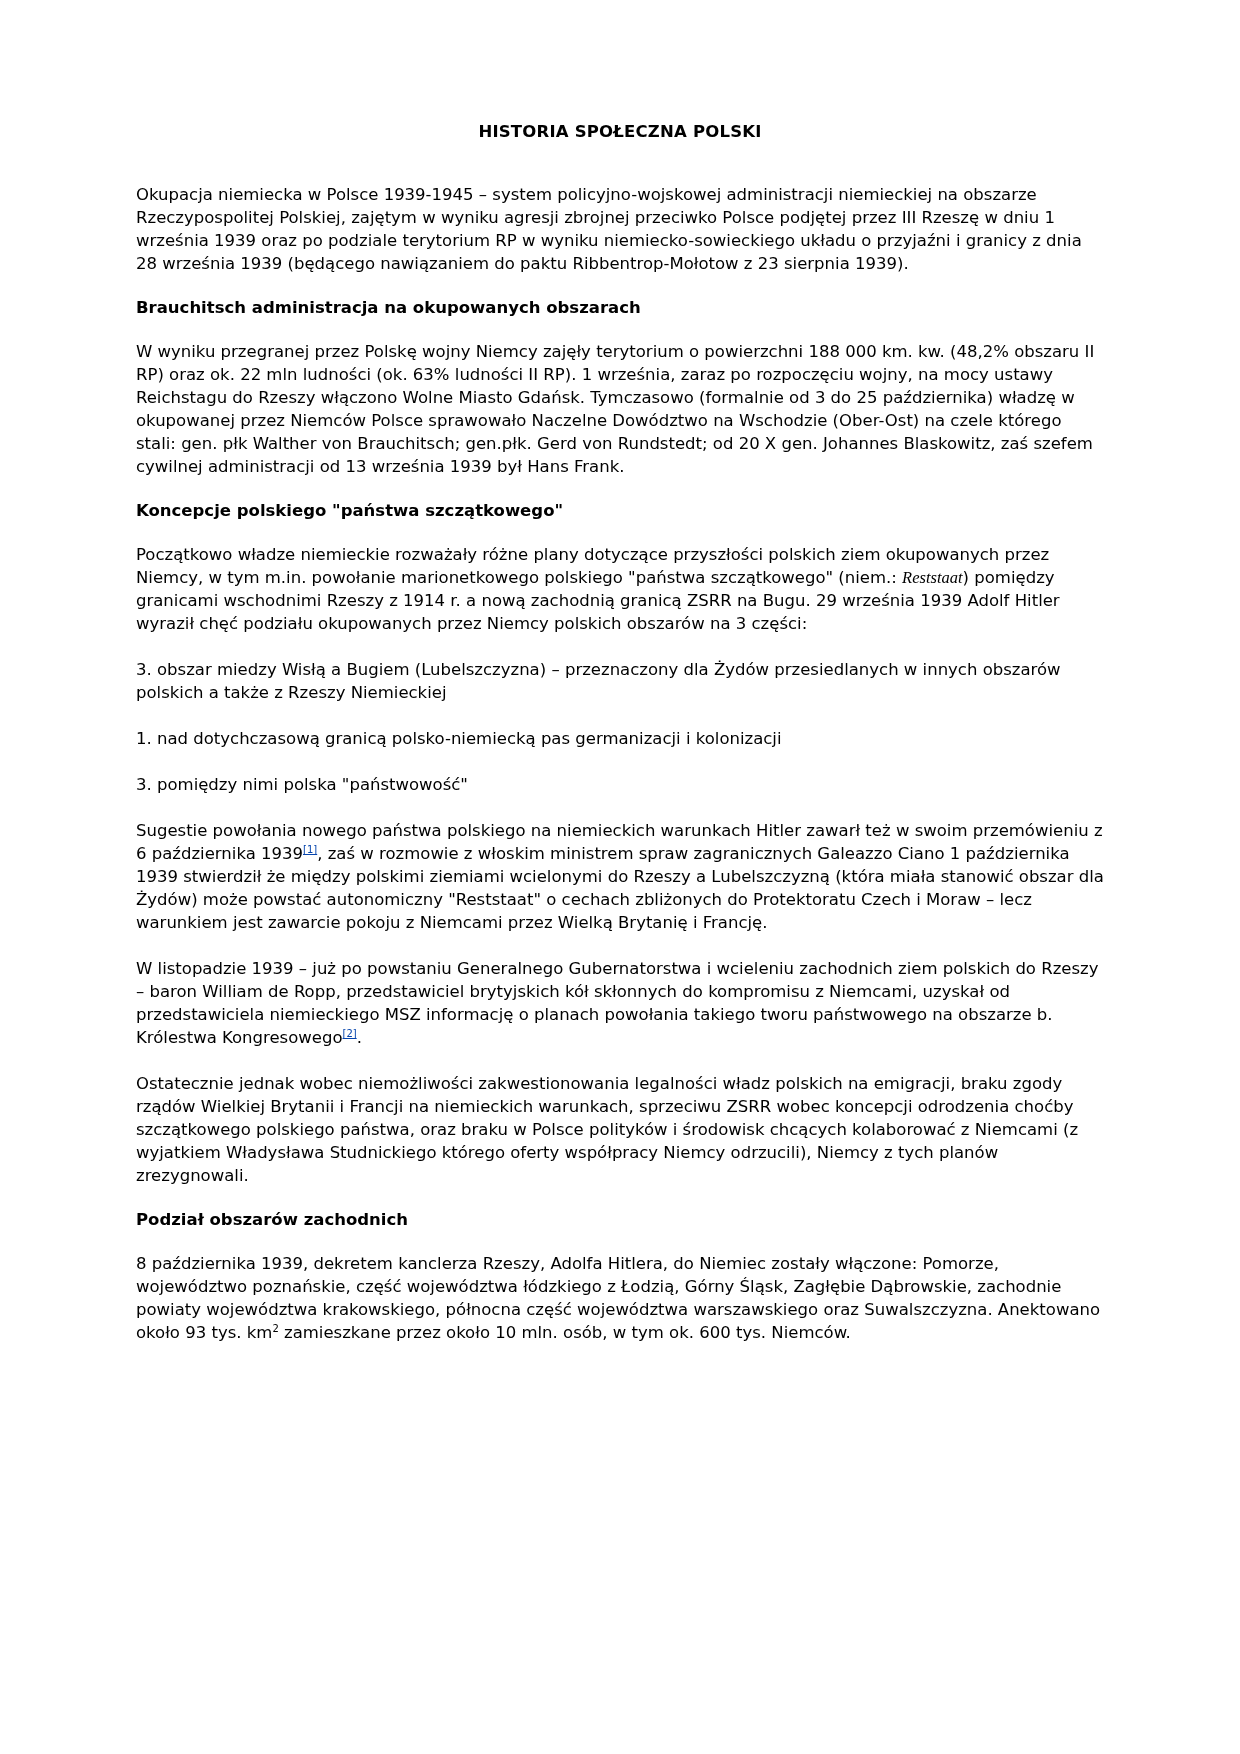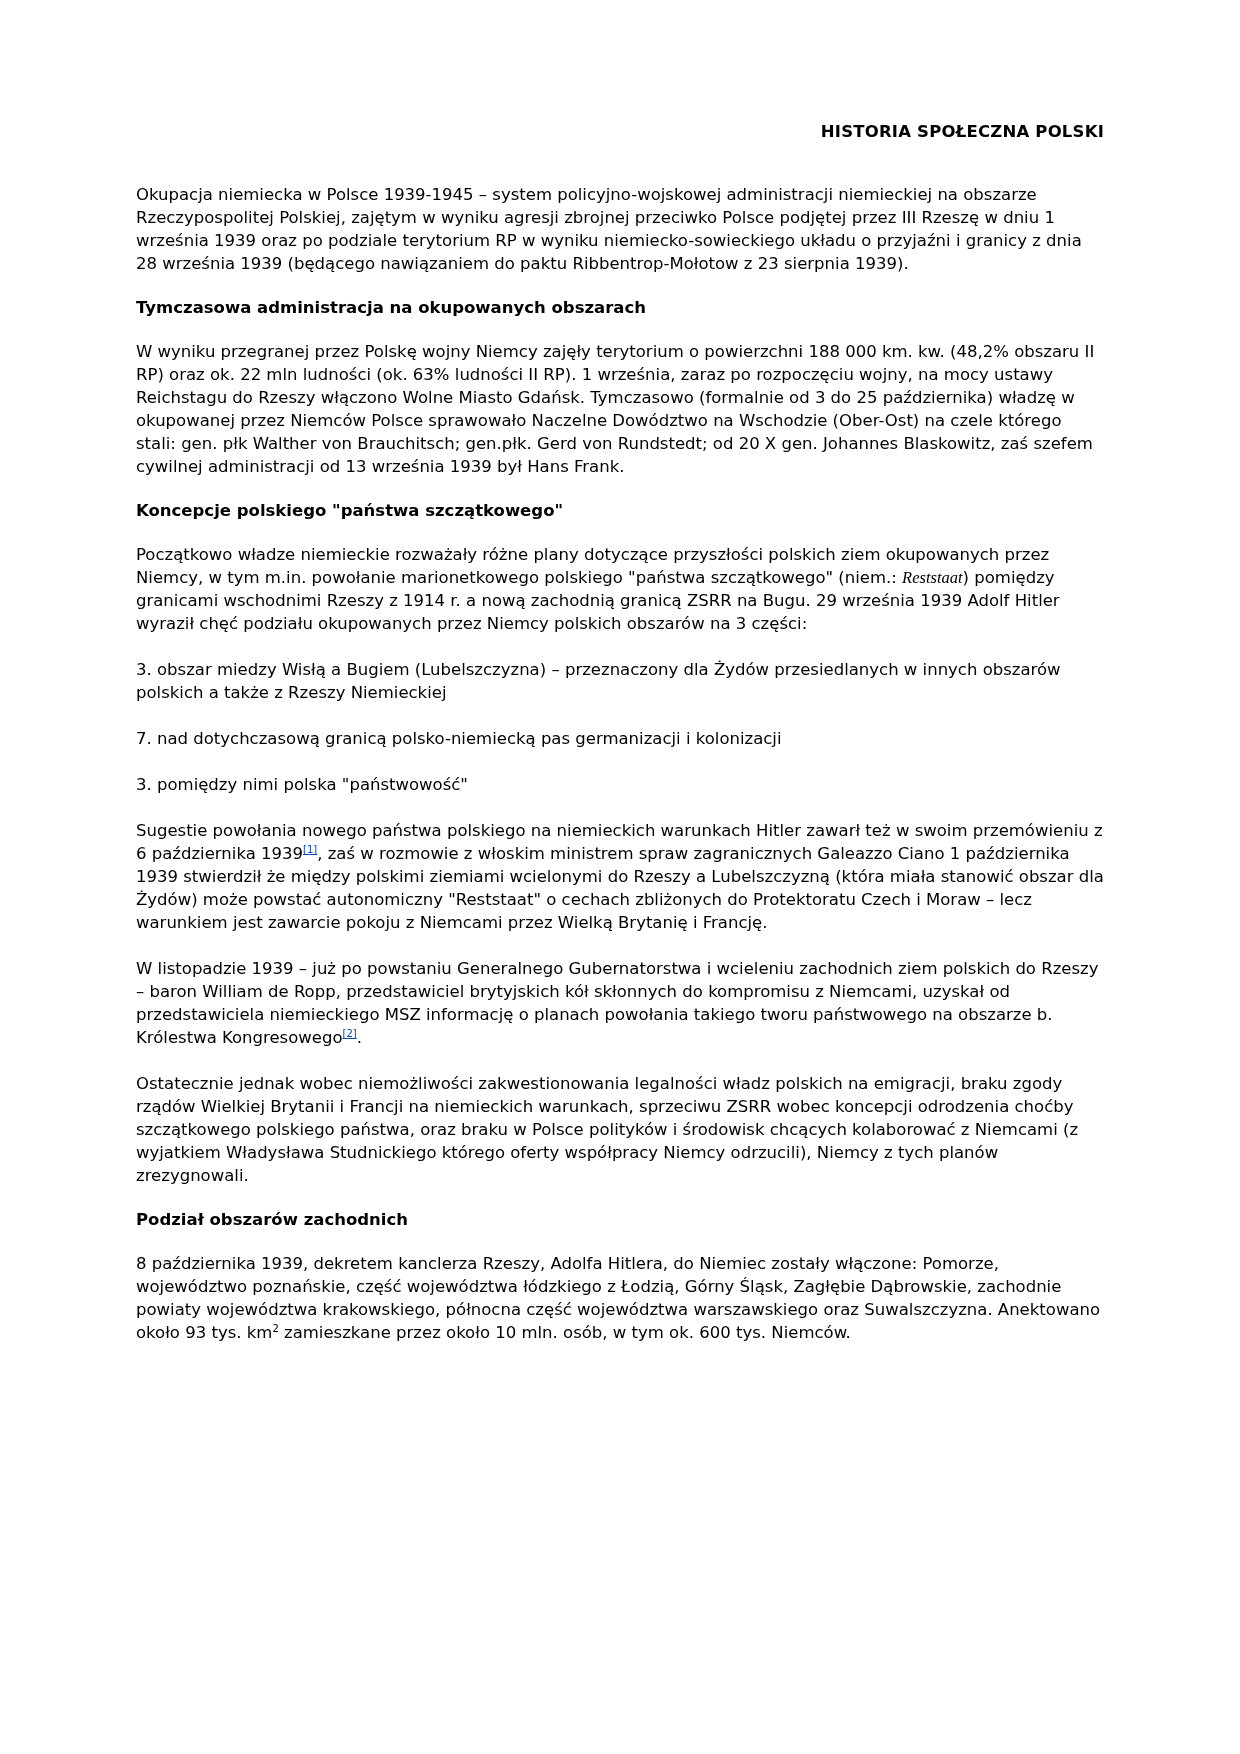--- a/index.html
+++ b/index.html
@@ -16,21 +16,21 @@
   .page {
     width: 1240px;
     min-height: 1754px;
     margin: 0 auto;
     background: #ffffff;
     padding: 122px 136px 80px 136px;
   }
   h1.doc-title {
     font-size: 16.5px;
     font-weight: bold;
-    text-align: right;
+    text-align: center;
     margin: 0 0 42px 0;
     letter-spacing: 0.2px;
   }
   h2.section-heading {
     font-size: 16.5px;
     font-weight: bold;
     margin: 0 0 23px 0;
   }
   p.para {
     font-size: 16.5px;
@@ -57,31 +57,31 @@
 </style>
 </head>
 <body style="color: rgb(0, 0, 0); background: rgb(255, 255, 255);">
 
 <div class="page">
 
   <h1 class="doc-title">HISTORIA SPOŁECZNA POLSKI</h1>
 
   <p class="para"><strong>Okupacja niemiecka w Polsce 1939-1945</strong><span> – system policyjno-wojskowej administracji niemieckiej na obszarze Rzeczypospolitej Polskiej, zajętym w wyniku agresji zbrojnej przeciwko Polsce podjętej przez III Rzeszę w dniu 1 września 1939 oraz po podziale terytorium RP w wyniku niemiecko-sowieckiego układu o przyjaźni i granicy z dnia 28 września 1939 (będącego nawiązaniem do paktu Ribbentrop-Mołotow z 23 sierpnia 1939).</span></p>
 
-  <h2 class="section-heading">Tymczasowa administracja na okupowanych obszarach</h2>
+  <h2 class="section-heading">Brauchitsch administracja na okupowanych obszarach</h2>
 
   <p class="para">W wyniku przegranej przez Polskę wojny Niemcy zajęły terytorium o powierzchni 188 000 km. kw. (48,2% obszaru II RP) oraz ok. 22 mln ludności (ok. 63% ludności II RP). 1 września, zaraz po rozpoczęciu wojny, na mocy ustawy Reichstagu do Rzeszy włączono Wolne Miasto Gdańsk. Tymczasowo (formalnie od 3 do 25 października) władzę w okupowanej przez Niemców Polsce sprawowało Naczelne Dowództwo na Wschodzie (Ober-Ost) na czele którego stali: gen. płk Walther von Brauchitsch; gen.płk. Gerd von Rundstedt; od 20 X gen. Johannes Blaskowitz, zaś szefem cywilnej administracji od 13 września 1939 był Hans Frank.</p>
 
   <h2 class="section-heading">Koncepcje polskiego "państwa szczątkowego"</h2>
 
   <p class="para"><span>Początkowo władze niemieckie rozważały różne plany dotyczące przyszłości polskich ziem okupowanych przez Niemcy, w tym m.in. powołanie marionetkowego polskiego "państwa szczątkowego" (niem.: </span><em>Reststaat</em><span>) pomiędzy granicami wschodnimi Rzeszy z 1914 r. a nową zachodnią granicą ZSRR na Bugu. 29 września 1939 Adolf Hitler wyraził chęć podziału okupowanych przez Niemcy polskich obszarów na 3 części:</span></p>
 
   <p class="para">3. obszar miedzy Wisłą a Bugiem (Lubelszczyzna) – przeznaczony dla Żydów przesiedlanych w innych obszarów polskich a także z Rzeszy Niemieckiej</p>
 
-  <p class="para">7. nad dotychczasową granicą polsko-niemiecką pas germanizacji i kolonizacji</p>
+  <p class="para">1. nad dotychczasową granicą polsko-niemiecką pas germanizacji i kolonizacji</p>
 
   <p class="para">3. pomiędzy nimi polska "państwowość"</p>
 
   <p class="para"><span>Sugestie powołania nowego państwa polskiego na niemieckich warunkach Hitler zawarł też w swoim przemówieniu z 6 października 1939</span><sup class="ref"><a>[1]</a></sup><span>, zaś w rozmowie z włoskim ministrem spraw zagranicznych Galeazzo Ciano 1 października 1939 stwierdził że między polskimi ziemiami wcielonymi do Rzeszy a Lubelszczyzną (która miała stanowić obszar dla Żydów) może powstać autonomiczny "Reststaat" o cechach zbliżonych do Protektoratu Czech i Moraw – lecz warunkiem jest zawarcie pokoju z Niemcami przez Wielką Brytanię i Francję.</span></p>
 
   <p class="para"><span>W listopadzie 1939 – już po powstaniu Generalnego Gubernatorstwa i wcieleniu zachodnich ziem polskich do Rzeszy – baron William de Ropp, przedstawiciel brytyjskich kół skłonnych do kompromisu z Niemcami, uzyskał od przedstawiciela niemieckiego MSZ informację o planach powołania takiego tworu państwowego na obszarze b. Królestwa Kongresowego</span><sup class="ref"><a>[2]</a></sup><span>.</span></p>
 
   <p class="para">Ostatecznie jednak wobec niemożliwości zakwestionowania legalności władz polskich na emigracji, braku zgody rządów Wielkiej Brytanii i Francji na niemieckich warunkach, sprzeciwu ZSRR wobec koncepcji odrodzenia choćby szczątkowego polskiego państwa, oraz braku w Polsce polityków i środowisk chcących kolaborować z Niemcami (z wyjatkiem Władysława Studnickiego którego oferty współpracy Niemcy odrzucili), Niemcy z tych planów zrezygnowali.</p>
 
   <h2 class="section-heading">Podział obszarów zachodnich</h2>

